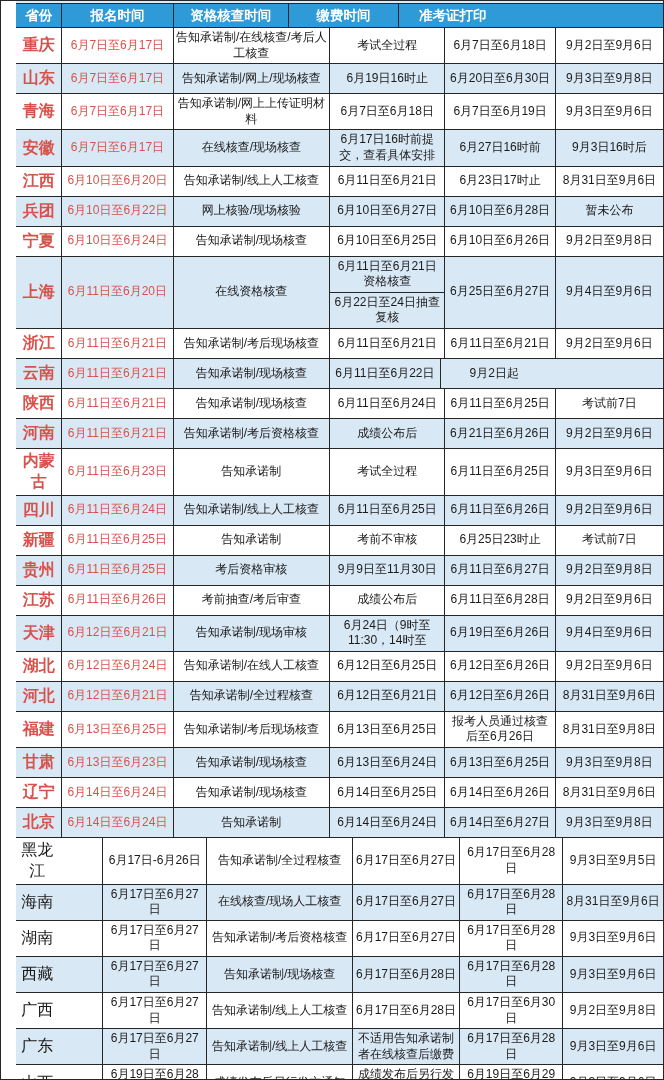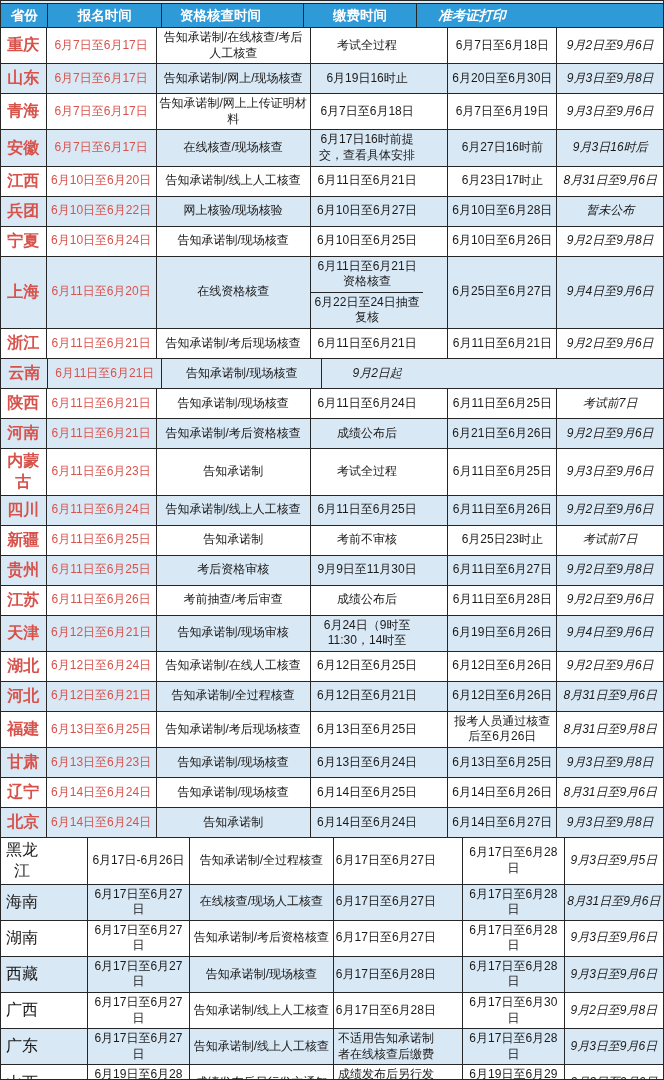--- a/index.html
+++ b/index.html
@@ -7,21 +7,21 @@
     --border:#262626; --red:#D8524C; --text:#1A1A1A; --topstrip:#DDEBF7;
   }
   *{box-sizing:border-box;}
   html,body{margin:0;padding:0;}
   body{
     width:664px;height:1080px;background:#fff;overflow:hidden;
     font-family:"Liberation Sans","DejaVu Sans",sans-serif;color:var(--text);
   }
   .table{
     width:664px;height:1080px;display:flex;flex-direction:column;
-    border:1px solid var(--border);background:#fff;overflow:hidden;
+    border:1px solid var(--border);background:#fff;overflow:hidden;padding-left:15px;
   }
   .topstrip{flex:0 0 3px;background:var(--topstrip);border-bottom:1px solid var(--border);}
   .row{
     display:flex;flex:1 1 auto;min-height:30px;background:var(--row-bg);
     border-bottom:1px solid var(--border);
   }
   .row:last-child{border-bottom:none;}
   .row.alt{background:var(--row-alt);}
   .header-row{
     flex:0 0 24px;min-height:24px;background:var(--header-bg);color:var(--header-text);
@@ -30,22 +30,22 @@
   .c{
     display:flex;flex-direction:column;align-items:center;justify-content:center;
     text-align:center;padding:2px 2px;font-size:12px;line-height:1.3;
     border-left:1px solid var(--border);
   }
   .c:first-child{border-left:none;}
   .c1{width:7.0%;}
   .c2{width:17.2%;}
   .c3{width:24.2%;}
   .c4{width:17.8%;}
-  .c5{width:17.1%;margin-left:24px;}
-  .c6{width:16.7%;font-style:italic;}
+  .c5{width:17.1%;}
+  .c6{width:16.7%;}
   .header-row .c{font-size:13.5px;padding:1px 2px;}
   .province{color:var(--red);font-weight:bold;font-size:16px;}
   .reg{color:var(--red);}
   .row.plain .province{color:var(--text);font-weight:normal;}
   .row.plain .reg{color:var(--text);margin-left:44px;}
   .cell-check-time{padding:0;align-self:stretch;justify-content:stretch;}
   .check-part{
     flex:1 1 auto;display:flex;align-items:center;justify-content:center;
     text-align:center;width:100%;padding:2px 2px;
   }
@@ -160,20 +160,21 @@
       <div class="check-part">6月11日至6月21日</div>
 
     </div>
     <div class="c c5">6月11日至6月21日</div>
     <div class="c c6">9月2日至9月6日</div>
   </div>
       <div class="row alt">
     <div class="c c1 province">云南</div>
     <div class="c c2 reg">6月11日至6月21日</div>
     <div class="c c3">告知承诺制/现场核查</div>
+    <div class="c c5">6月11日至6月22日</div>
     <div class="c c6">9月2日起</div>
   </div>
       <div class="row">
     <div class="c c1 province">陕西</div>
     <div class="c c2 reg">6月11日至6月21日</div>
     <div class="c c3">告知承诺制/现场核查</div>
     <div class="c c4 cell-check-time">
       <div class="check-part">6月11日至6月24日</div>
 
     </div>

